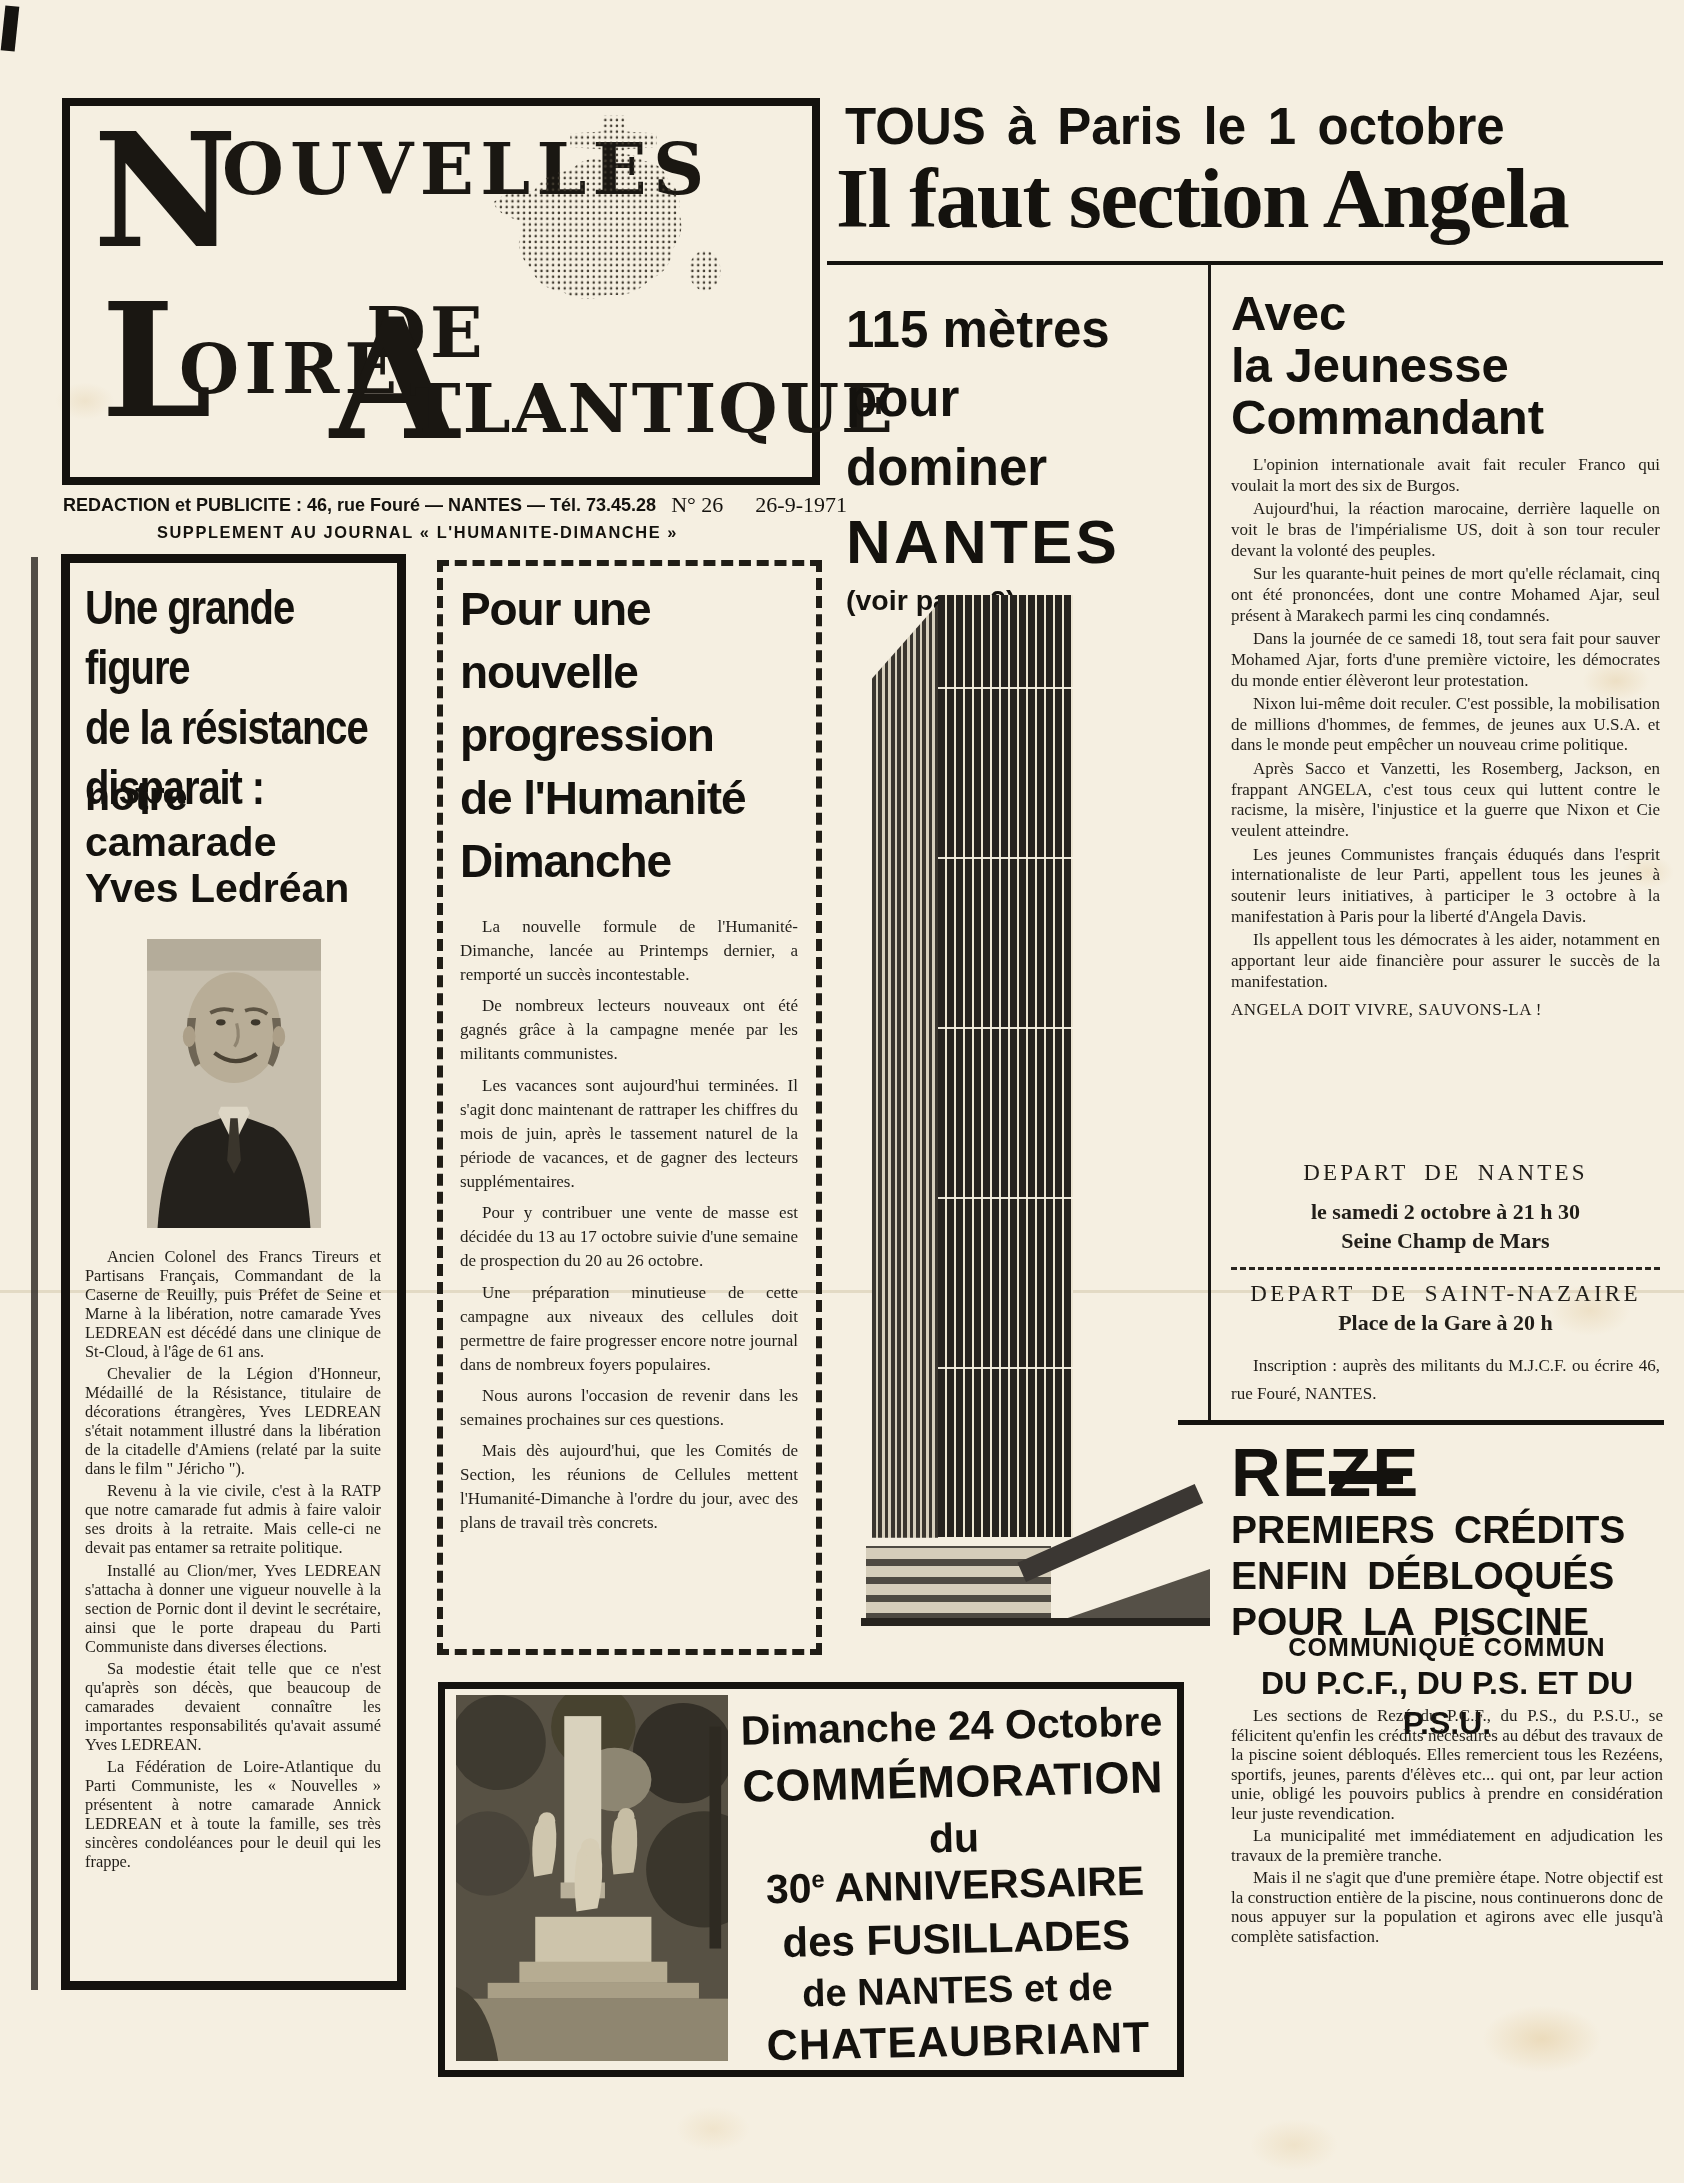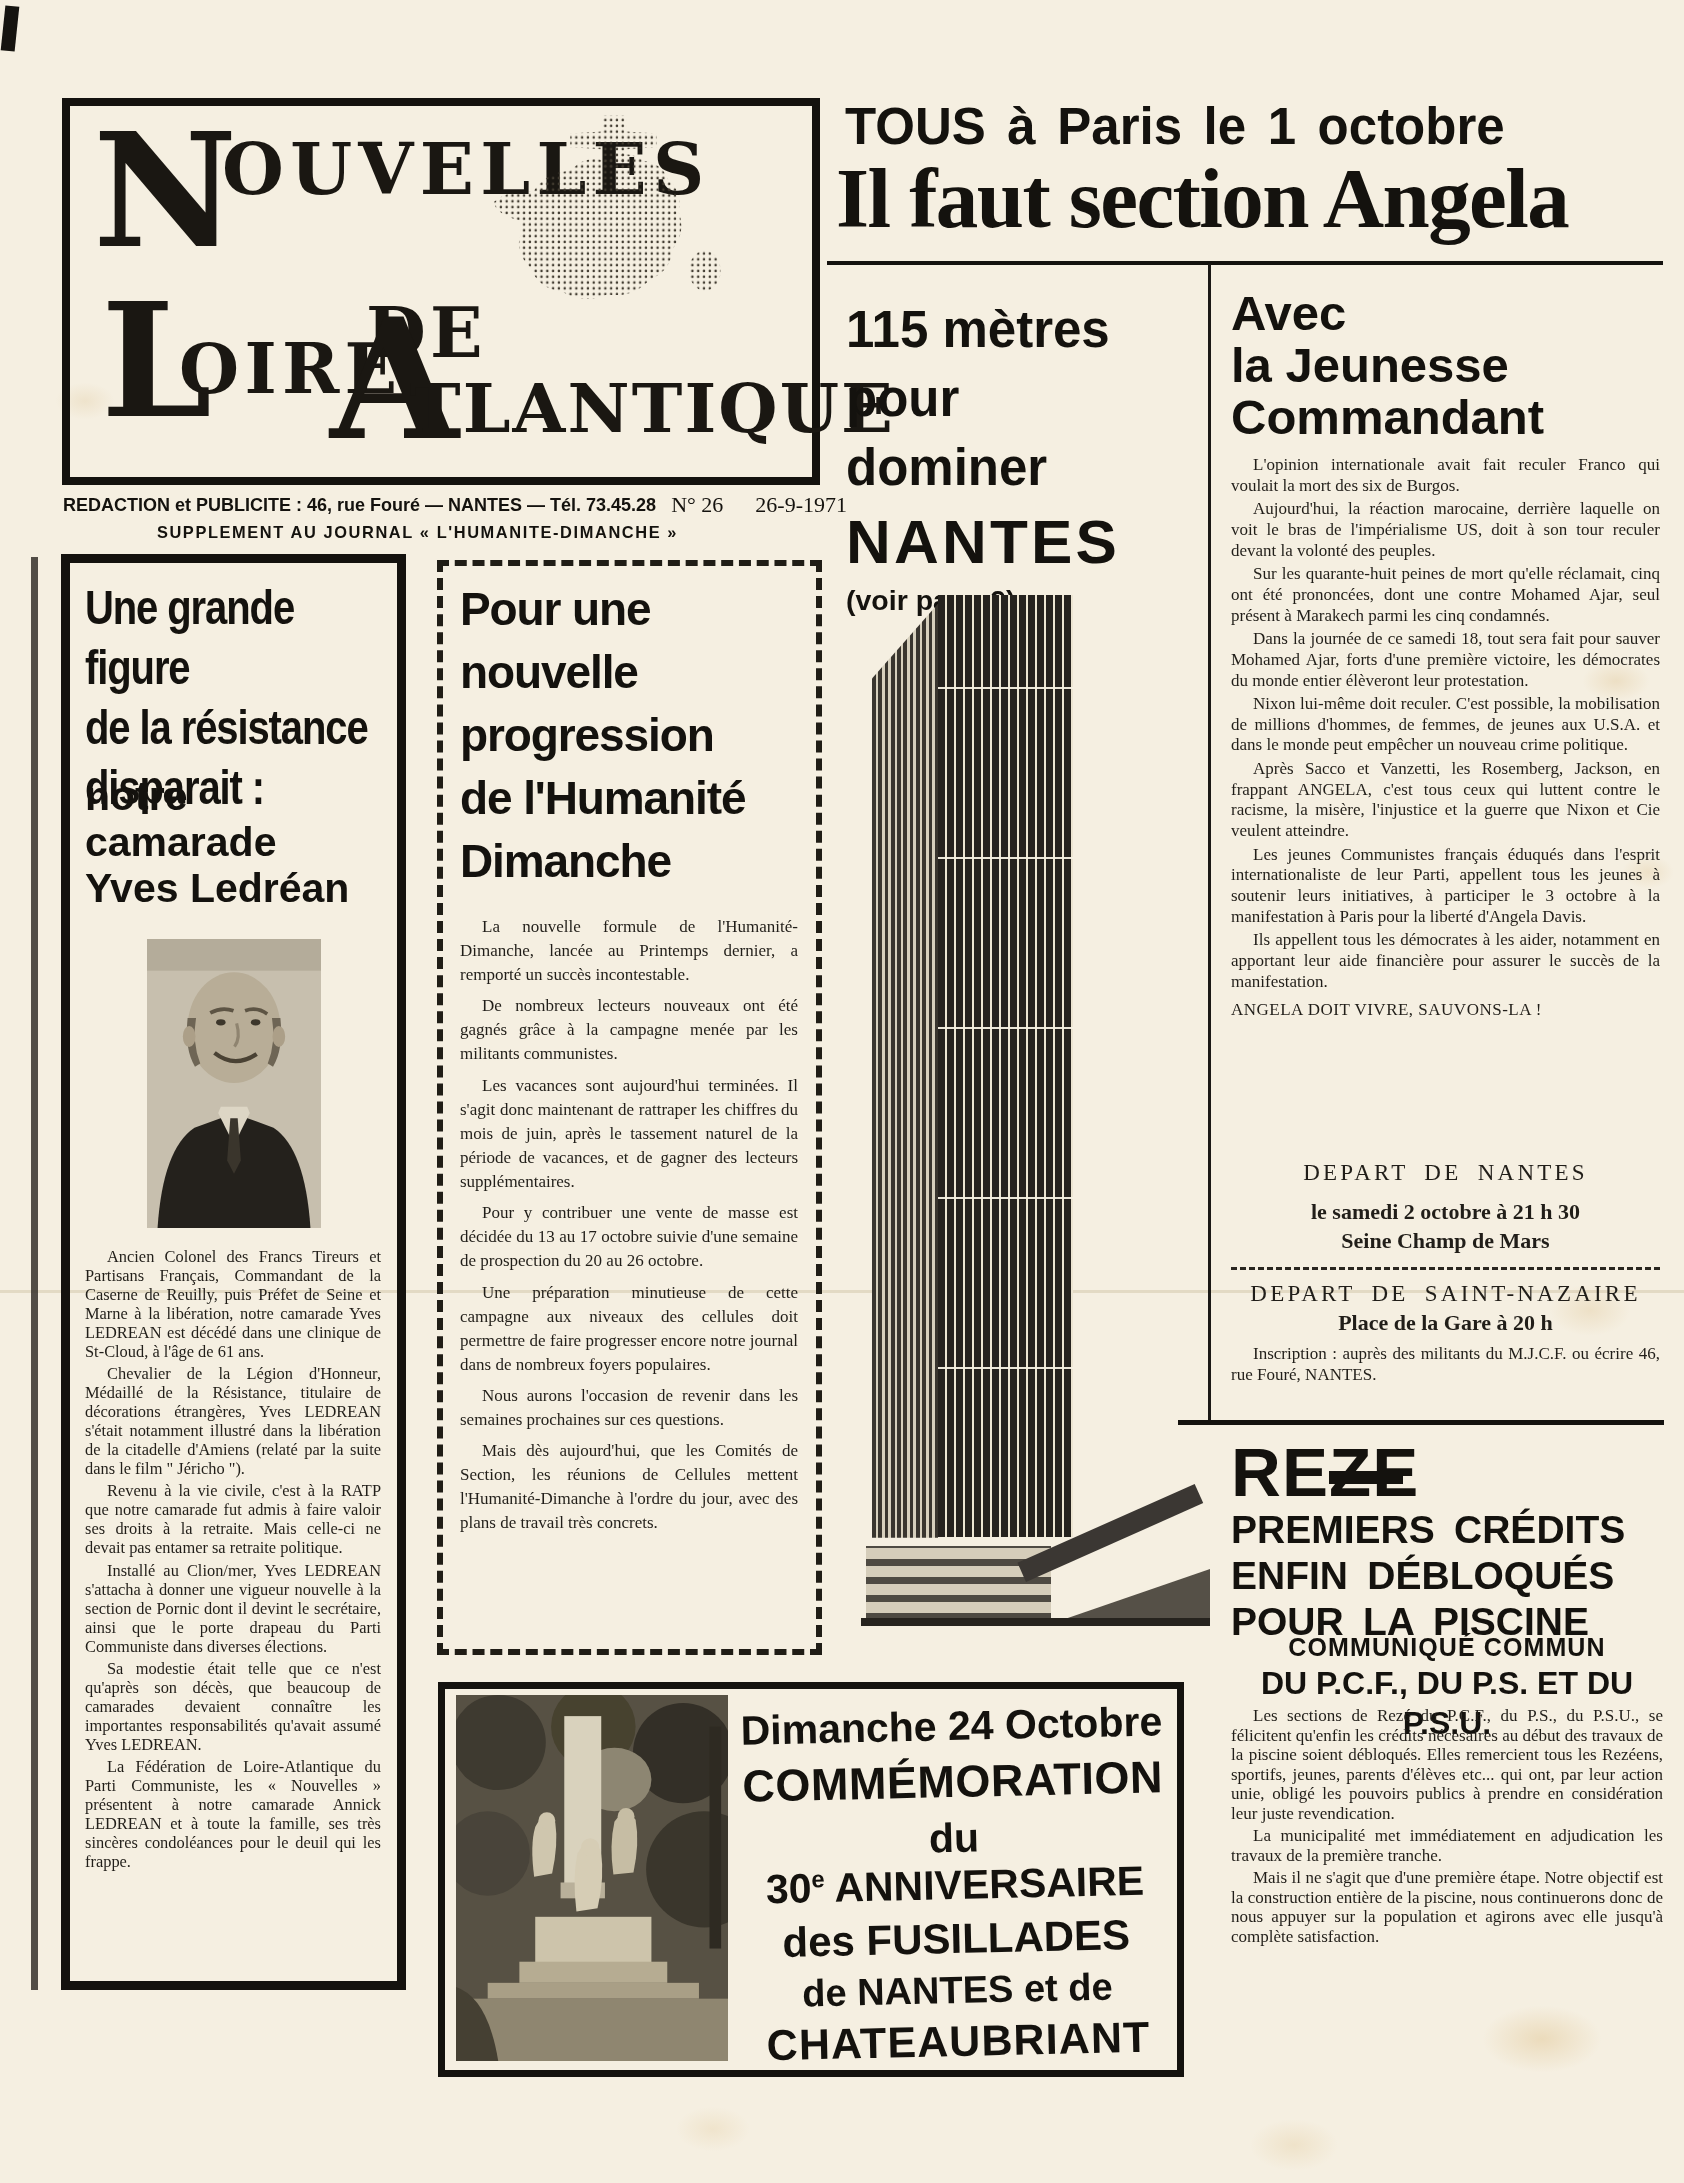--- a/index.html
+++ b/index.html
@@ -66,21 +66,21 @@
   
   #jc-title{left:1231px;top:288px;font-size:49px;line-height:1.06;font-weight:700;margin:0;}
   .hl{display:block;}
   .article p{margin:0 0 3.2px 0;text-indent:22px;text-align:justify;color:#211e19;}
   #jc-article{left:1231px;top:455px;width:429px;font-size:17px;line-height:20.6px;}
   #jc-slogan{margin-top:7.4px;text-indent:0;letter-spacing:0.5px;}
   #depart-block{left:1231px;top:1160px;width:429px;text-align:center;color:#211e19;}
   .depart-title{font-size:23px;letter-spacing:3.2px;word-spacing:7.4px;}
   .depart-bold{font-size:22px;font-weight:700;margin-top:3.2px;}
   #depart-sep{border:0;border-top:3.2px dashed #2a2620;margin:12.7px 0 11.6px 0;}
-  #inscription{margin-top:7px;font-size:17px;line-height:21px;text-align:justify;text-indent:22px;}
+  #inscription{margin-top:16px;font-size:17px;line-height:28px;text-align:justify;text-indent:22px;}
   #section-divider{left:1178px;top:1420px;width:486px;height:4.8px;background:#14120e;}
   #reze-title{left:1231px;top:1438px;font-size:69px;line-height:1;font-weight:900;letter-spacing:1.1px;margin:0;}
   #reze-bar{left:1329px;top:1471px;width:74px;height:12.7px;background:#14120e;}
   #piscine-headline{left:1231px;top:1507px;width:432px;font-weight:700;font-size:39px;line-height:1.18;word-spacing:8.5px;margin:0;}
   #communique{left:1231px;top:1632px;width:432px;text-align:center;font-weight:700;}
   #communique .c1{font-size:25px;letter-spacing:1.1px;line-height:1.25;}
   #communique .c2{font-size:32px;line-height:1.25;}
   #reze-article{left:1231px;top:1706px;width:432px;font-size:17px;line-height:19.5px;}
 
   

